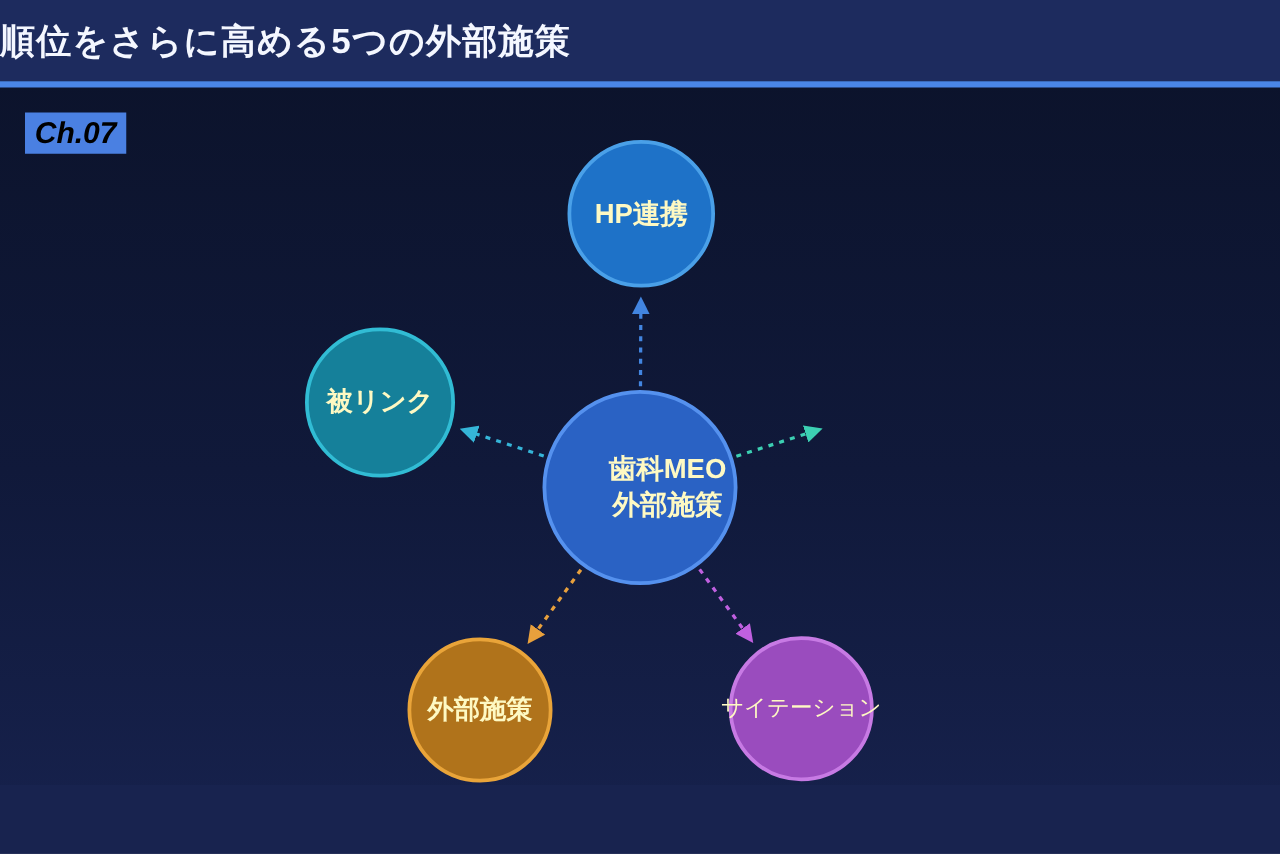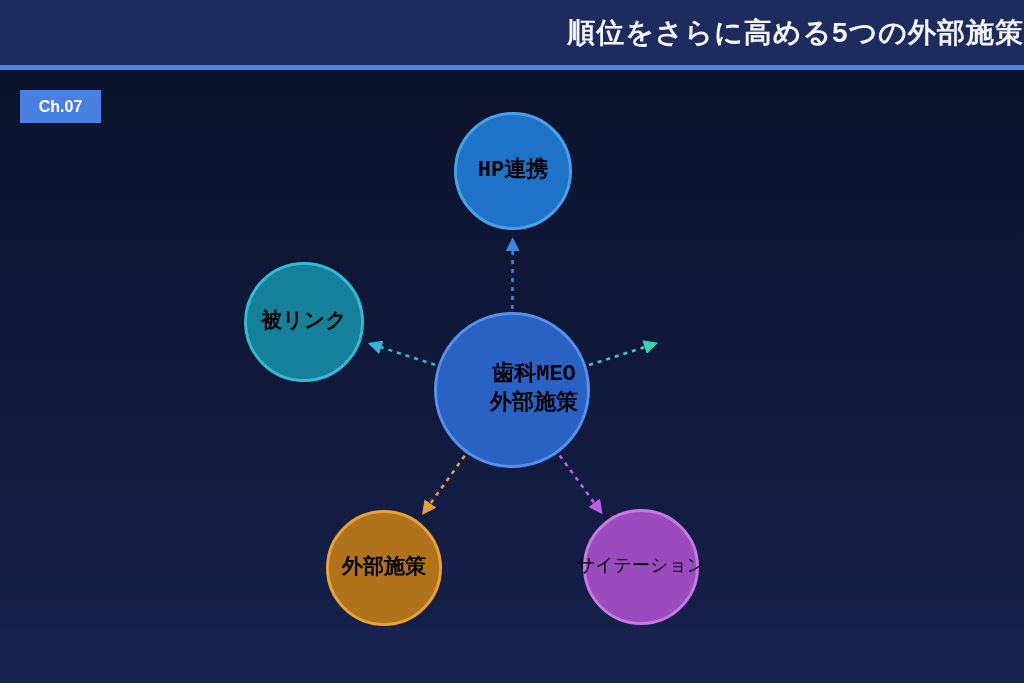--- a/index.html
+++ b/index.html
@@ -4,49 +4,49 @@
 <style>
   html, body { margin: 0; padding: 0; }
   body {
     width: 1024px; height: 683px;
     position: relative; overflow: hidden;
     background: linear-gradient(180deg, #0b1229 0%, #10193a 55%, #17224e 100%);
     font-family: "Liberation Sans", "DejaVu Sans", sans-serif;
   }
   .header-bar {
     position: absolute; top: 0; left: 0; width: 100%; height: 65px;
-    display: flex; align-items: center; justify-content: flex-end;
+    display: flex; align-items: center; justify-content: flex-start;
     z-index: 5;
   }
   .slide-title {
     margin: 0; color: #f4f7ff; font-size: 28px; font-weight: bold;
     letter-spacing: 1px;
   }
   .divider-line {
     position: absolute; top: 65px; left: 0; width: 100%; height: 5px;
     z-index: 5;
   }
   .chapter-badge {
     position: absolute; left: 20px; top: 90px; width: 81px; height: 33px;
     display: flex; align-items: center; justify-content: center;
-    color: #ffffff; font-size: 16px; font-weight: bold; z-index: 5;
+    color: #000000; font-size: 24px; font-weight: bold; z-index: 5; font-style: italic;
   }
   .footer-bar {
     position: absolute; left: 0; top: 628px; width: 100%; height: 55px;
     z-index: 1;
   }
   #arrow-layer {
     position: absolute; left: 0; top: 0; width: 1024px; height: 683px;
     z-index: 2;
   }
   #node-layer { position: absolute; left: 0; top: 0; width: 100%; height: 100%; z-index: 3; }
   .node {
     position: absolute; border-radius: 50%; box-sizing: border-box;
     display: flex; align-items: center; justify-content: center;
-    color: #000000; text-align: center; font-family: Liberation Mono, monospace;
+    color: #fef9c3; text-align: center;
   }
   .node .label { white-space: nowrap; line-height: 1.3; }
   .node .label.multiline { white-space: normal; margin-left: 44px; }
 </style>
 </head>
 <body>
 
 <header class="header-bar" style="background: rgb(29, 43, 94);">
   <h1 class="slide-title">順位をさらに高める5つの外部施策</h1>
 </header>

